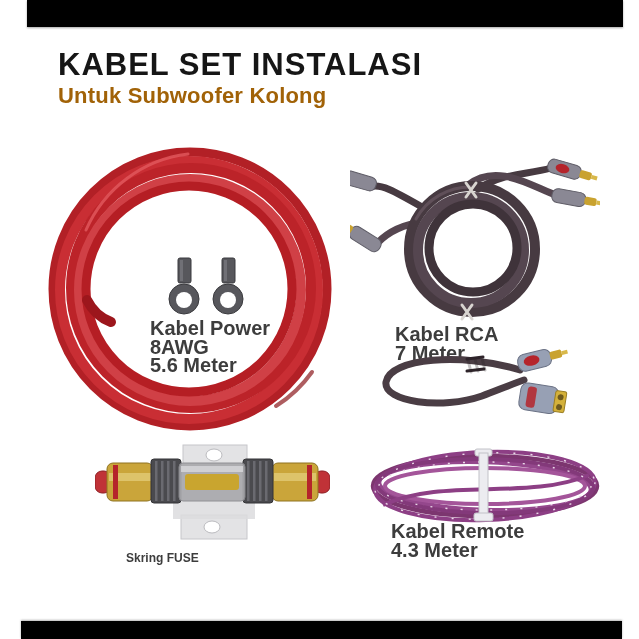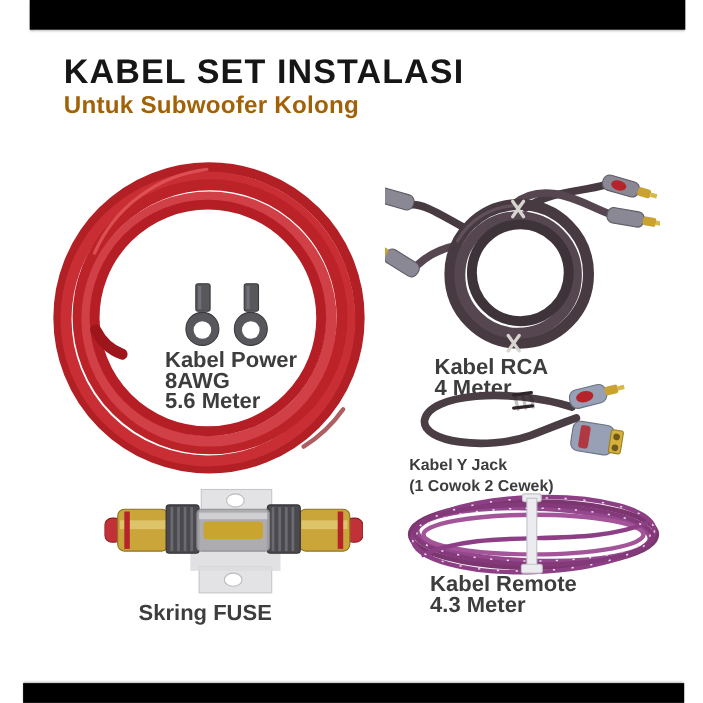--- a/index.html
+++ b/index.html
@@ -19,21 +19,21 @@
     position:absolute;left:58px;top:83px;margin:0;
     font-size:22px;font-weight:700;letter-spacing:.2px;color:#a16207;white-space:nowrap;
   }
   .img{position:absolute;}
   .label{position:absolute;font-weight:700;color:#3d3d3d;font-size:20px;line-height:18.5px;}
   .label.center{}
   .label-power{left:150px;top:319px;width:170px;}
   .label-rca{left:395px;top:325px;width:160px;}
   .label-yjack{left:372px;top:414px;width:200px;font-size:14.5px;}
   .label-remote{left:391px;top:522px;width:170px;}
-  .label-fuse{left:126px;top:549px;width:175px;font-size:20px;}
+  .label-fuse{left:126px;top:549px;width:175px;font-size:12px;}
   .terminals{position:absolute;left:168px;top:256px;width:80px;height:64px;display:flex;gap:12px;}
 </style>
 </head>
 <body>
 
 <div class="canvas">
 
   <div class="bar top"></div>
 
   <h1 class="title">KABEL SET INSTALASI</h1>
@@ -103,21 +103,21 @@
     </g>
     <g transform="translate(28,102) rotate(212)">
       <rect x="-2" y="-7" width="34" height="14" rx="6" fill="#8a8894" stroke="#5e5c66"></rect>
       <rect x="31" y="-4" width="12" height="8" rx="2" fill="#c9a22f"></rect>
       <rect x="43" y="-2" width="6" height="4" fill="#d8b84a"></rect>
     </g>
   </svg>
 
   <div class="label label-rca center">
     <div>Kabel RCA</div>
-    <div>4 Meter</div>
+    <div>7 Meter</div>
   </div>
 
   <svg class="img" style="left:372px;top:348px" width="215" height="68" viewBox="0 0 215 68">
     <g fill="none" stroke-linecap="round">
       <path d="M 148,22 C 90,4 18,10 14,34 C 11,54 70,62 110,48 C 126,42 140,36 152,32" stroke="#4a3d44" stroke-width="7"></path>
       <path d="M 96,12 l 3 12 m 4,-13 l 3 12 m 4,-13 l 3 12" stroke="#29202547" stroke-width="3"></path>
       <path d="M 95,11 l 16 -2 m -16 14 l 17 -2" stroke="#2e242a" stroke-width="3"></path>
     </g>
     <g transform="translate(146,16) rotate(-14)">
       <rect x="0" y="-8" width="34" height="17" rx="7" fill="#97a0b4" stroke="#6b7285"></rect>
@@ -127,24 +127,20 @@
     </g>
     <g transform="translate(150,34) rotate(9)">
       <rect x="0" y="0" width="38" height="27" rx="7" fill="#97a0b4" stroke="#6b7285"></rect>
       <rect x="7" y="3" width="9" height="21" rx="3" fill="#b5242b" opacity=".85"></rect>
       <rect x="35" y="3" width="11" height="21" rx="2" fill="#d4b13a" stroke="#9b7f24"></rect>
       <circle cx="40.5" cy="9" r="3" fill="#6e5a1e"></circle>
       <circle cx="40.5" cy="19" r="3" fill="#6e5a1e"></circle>
     </g>
   </svg>
 
-  <div class="label label-yjack center">
-    <div>Kabel Y Jack</div>
-    <div>(1 Cowok 2 Cewek)</div>
-  </div>
 
   <svg class="img" style="left:365px;top:445px" width="240" height="82" viewBox="0 0 240 82">
     <g fill="none">
       <ellipse cx="120" cy="41" rx="112" ry="30" stroke="#7c366f" stroke-width="4.5"></ellipse>
       <ellipse cx="120" cy="41" rx="106" ry="24" stroke="#94478c" stroke-width="4.5" transform="rotate(2 120 41)"></ellipse>
       <ellipse cx="120" cy="41" rx="110" ry="34" stroke="#8d3f85" stroke-width="4" transform="rotate(-2 120 41)"></ellipse>
       <ellipse cx="120" cy="41" rx="100" ry="18" stroke="#a4559a" stroke-width="4"></ellipse>
       <ellipse cx="120" cy="41" rx="108" ry="27" stroke="#83397a" stroke-width="4" transform="rotate(1 120 41)"></ellipse>
       <path d="M 18,60 C 80,32 162,56 224,30" stroke="#8d3f85" stroke-width="4"></path>
       <ellipse cx="120" cy="41" rx="106" ry="24" stroke="#ead9e8" stroke-width="1.4" stroke-dasharray="2 13"></ellipse>

